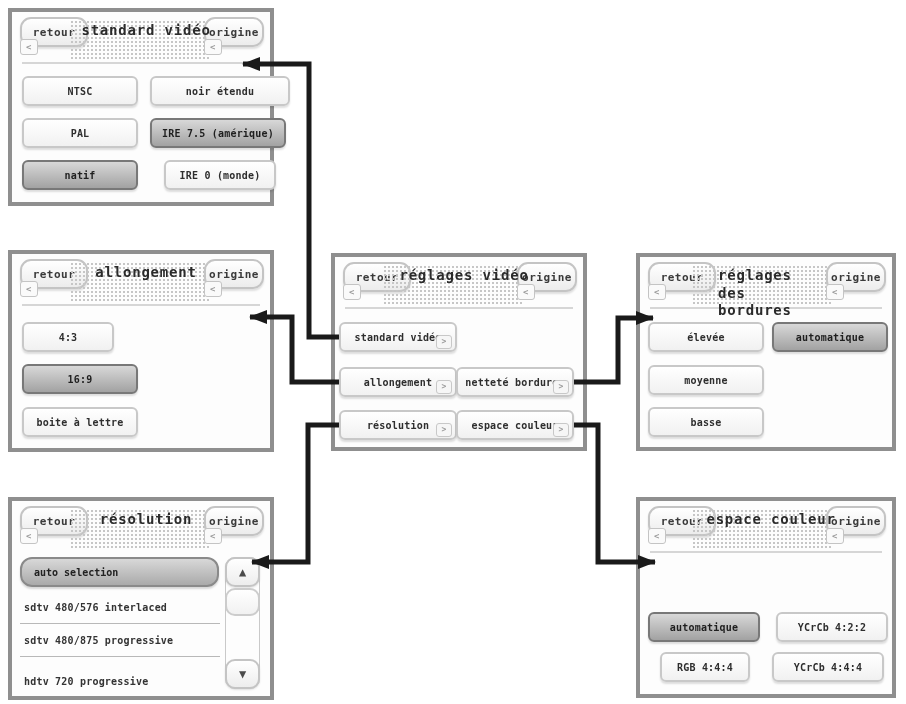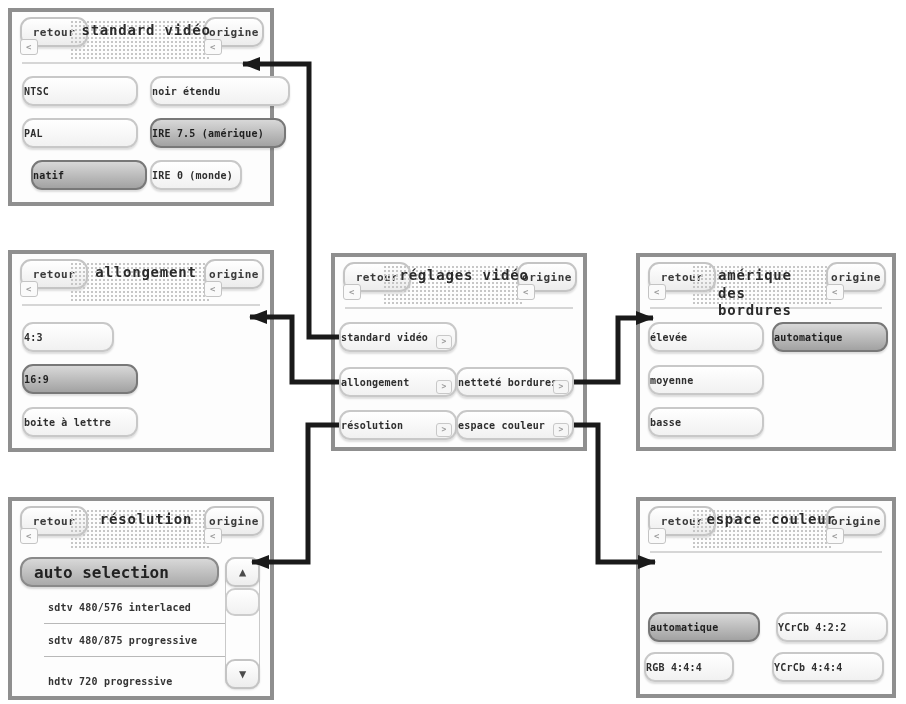--- a/index.html
+++ b/index.html
@@ -20,36 +20,36 @@
   .title-wrap{position:absolute;left:78px;right:68px;top:8px;height:42px;display:flex;
            justify-content:center;align-items:flex-start;}
   .title-wrap.narrow{justify-content:flex-start;}
   .dots{position:absolute;right:-8px;top:0;width:140px;height:40px;
         background-image:radial-gradient(#c6c6c6 0.9px,rgba(0,0,0,0) 1px);background-size:4px 4px;}
   .title{position:relative;z-index:1;font-size:14px;font-weight:bold;color:#2b2b2b;letter-spacing:.8px;
          line-height:1.25;white-space:nowrap;text-align:center;padding-top:2px;}
   .title-wrap.narrow .title{white-space:normal;text-align:left;width:118px;}
   .divider{position:absolute;left:10px;right:10px;top:50px;height:2px;background:#d6d6d6;}
   
-  .opt{position:absolute;height:30px;border:2px solid #c8c8c8;border-radius:11px;
-       background:linear-gradient(#ffffff,#f1f1f1);display:flex;align-items:center;justify-content:flex-start;
+  .opt{position:absolute;height:30px;border:2px solid #c8c8c8;border-radius:6px;
+       background:linear-gradient(#ffffff,#f1f1f1);display:flex;align-items:center;justify-content:center;
        font-size:10px;font-weight:bold;color:#2e2e2e;letter-spacing:.2px;
        box-shadow:0 2px 2px rgba(0,0,0,.13);box-sizing:border-box;}
   .opt.selected{background:linear-gradient(#d8d8d8,#a2a2a2);border-color:#787878;color:#1f1f1f;}
   .fwd-tab{position:absolute;right:3px;bottom:1px;width:14px;height:12px;background:#f6f6f6;
        border:1px solid #c8c8c8;border-radius:3px;font-size:8px;color:#9a9a9a;font-weight:bold;
        display:flex;align-items:center;justify-content:center;line-height:1;}
   
   .litem-sel{position:absolute;left:8px;top:56px;width:199px;height:30px;border:2px solid #8a8a8a;
        border-radius:12px;background:linear-gradient(#d8d8d8,#aaaaaa);display:flex;align-items:center;
-       font-size:16px;font-weight:bold;color:#222;padding-left:12px;box-sizing:border-box;
+       font-size:10px;font-weight:bold;color:#222;padding-left:12px;box-sizing:border-box;
        box-shadow:0 2px 2px rgba(0,0,0,.15);}
   .lrow{position:absolute;left:8px;width:200px;height:33px;display:flex;align-items:center;
        font-size:10px;font-weight:bold;color:#333;padding-left:4px;box-sizing:border-box;
-       border-bottom:1px solid #b8b8b8;letter-spacing:.2px;margin-left:24px;}
+       border-bottom:1px solid #b8b8b8;letter-spacing:.2px;}
   .lrow.last{border-bottom:none;}
   .scrollcol{position:absolute;left:213px;top:56px;width:35px;height:132px;border:1px solid #c9c9c9;
        border-radius:10px;background:#fdfdfd;display:flex;flex-direction:column;box-sizing:border-box;}
   .sbtn{height:30px;margin:-1px;border:2px solid #c4c4c4;border-radius:10px;
        background:linear-gradient(#ffffff,#ededed);display:flex;align-items:center;justify-content:center;
        font-size:12px;color:#4a4a4a;box-shadow:0 1px 2px rgba(0,0,0,.12);box-sizing:border-box;}
   .sthumb{height:28px;margin:2px -1px 0 -1px;border:2px solid #cccccc;border-radius:10px;
        background:linear-gradient(#ffffff,#f1f1f1);box-sizing:border-box;}
   .sspacer{flex:1;}
   .arrows{position:absolute;left:0;top:0;z-index:5;pointer-events:none;}
@@ -80,24 +80,24 @@
       </div>
     <div class="opt" style="left:138px;top:64px;width:140px">
         <span>noir étendu</span>
       </div>
     <div class="opt" style="left:10px;top:106px;width:116px">
         <span>PAL</span>
       </div>
     <div class="opt selected" style="left:138px;top:106px;width:136px">
         <span>IRE 7.5 (amérique)</span>
       </div>
-    <div class="opt selected" style="left:19px;top:148px;width:116px">
+    <div class="opt selected" style="left:10px;top:148px;width:116px">
         <span>natif</span>
       </div>
-    <div class="opt" style="left:138px;top:148px;width:92px">
+    <div class="opt" style="left:152px;top:148px;width:112px">
         <span>IRE 0 (monde)</span>
       </div>
   </div>
 
   <div class="panel" style="left:8px;top:250px;width:266px;height:202px">
     <div class="hdr">
       <div class="nav-btn retour">
         <span>retour</span>
         <span class="corner-tab">&lt;</span>
       </div>
@@ -161,21 +161,21 @@
   </div>
 
   <div class="panel" style="left:636px;top:253px;width:260px;height:198px">
     <div class="hdr">
       <div class="nav-btn retour">
         <span>retour</span>
         <span class="corner-tab">&lt;</span>
       </div>
       <div class="title-wrap narrow">
         <span class="dots"></span>
-        <span class="title">amérique des bordures</span>
+        <span class="title">réglages des bordures</span>
       </div>
       <div class="nav-btn origine">
         <span>origine</span>
         <span class="corner-tab">&lt;</span>
       </div>
     </div>
     <div class="divider"></div>
     <div class="opt" style="left:8px;top:65px;width:116px">
         <span>élevée</span>
       </div>
@@ -244,21 +244,21 @@
         <span class="corner-tab">&lt;</span>
       </div>
     </div>
     <div class="divider"></div>
     <div class="opt selected" style="left:8px;top:111px;width:112px">
         <span>automatique</span>
       </div>
     <div class="opt" style="left:136px;top:111px;width:112px">
         <span>YCrCb 4:2:2</span>
       </div>
-    <div class="opt" style="left:4px;top:151px;width:90px">
+    <div class="opt" style="left:20px;top:151px;width:90px">
         <span>RGB 4:4:4</span>
       </div>
     <div class="opt" style="left:132px;top:151px;width:112px">
         <span>YCrCb 4:4:4</span>
       </div>
   </div>
 
   <svg class="arrows" width="906" height="704" viewBox="0 0 906 704">
     <defs>
       <marker id="ah" markerUnits="userSpaceOnUse" markerWidth="18" markerHeight="14" refX="17" refY="7" orient="auto">

